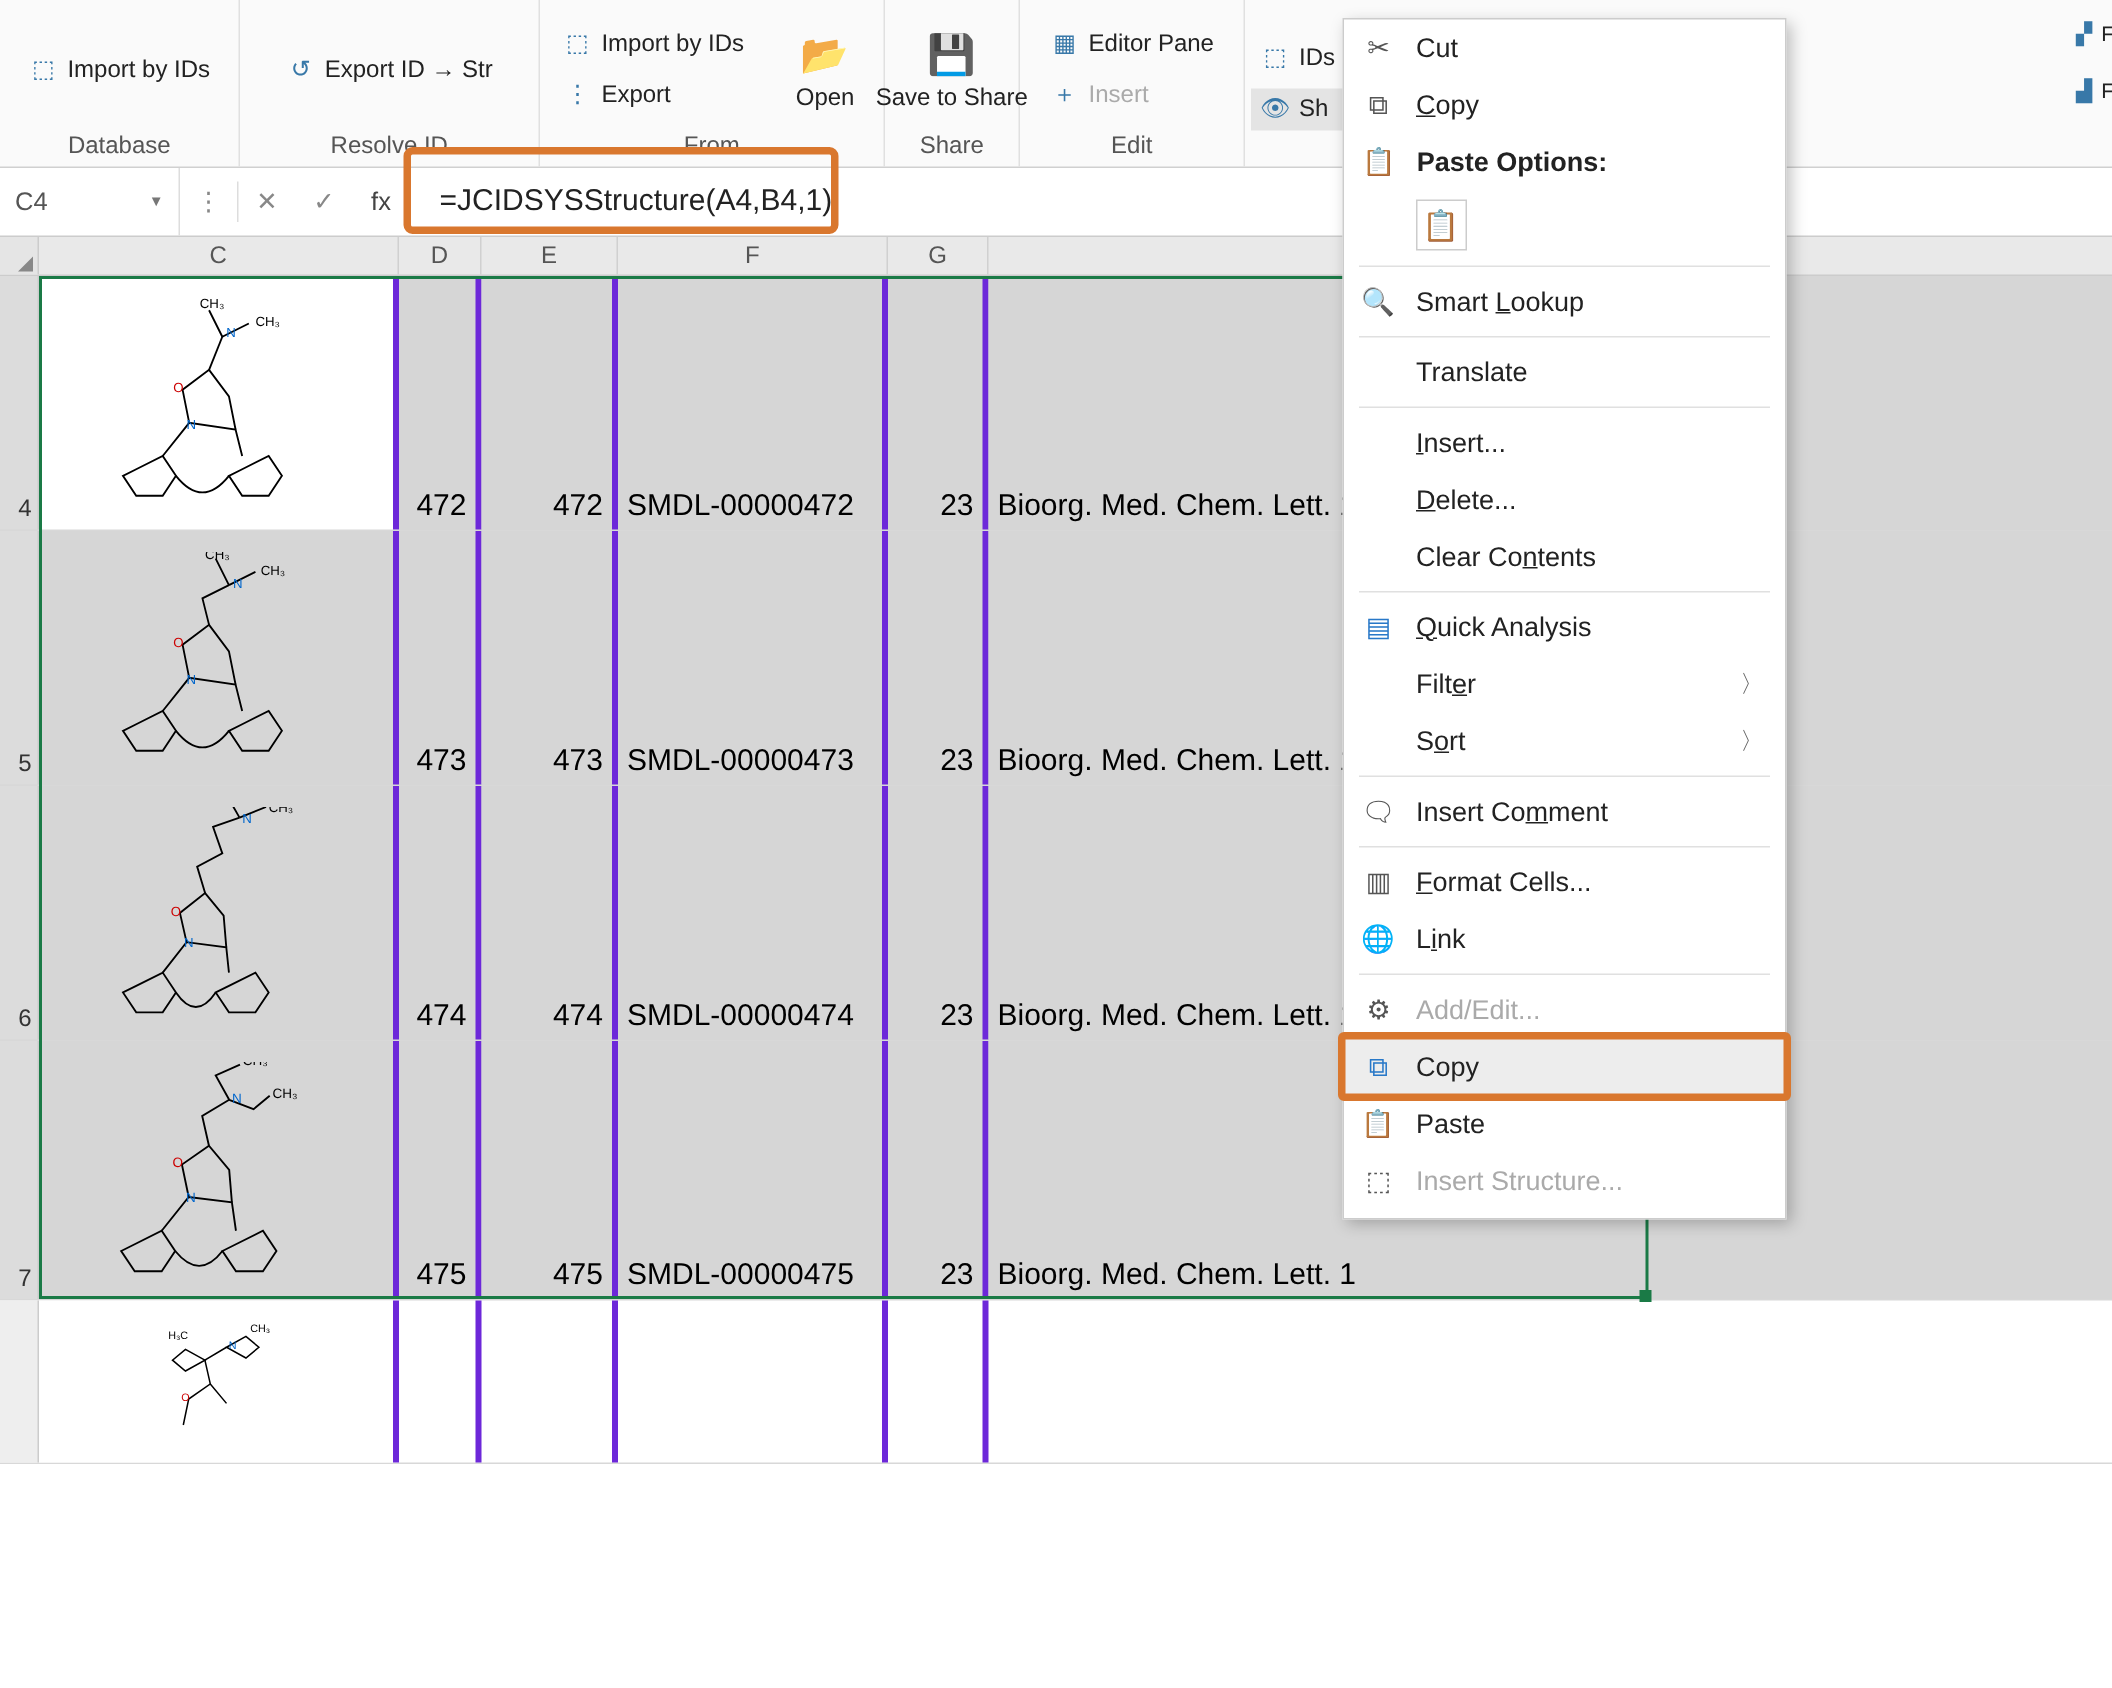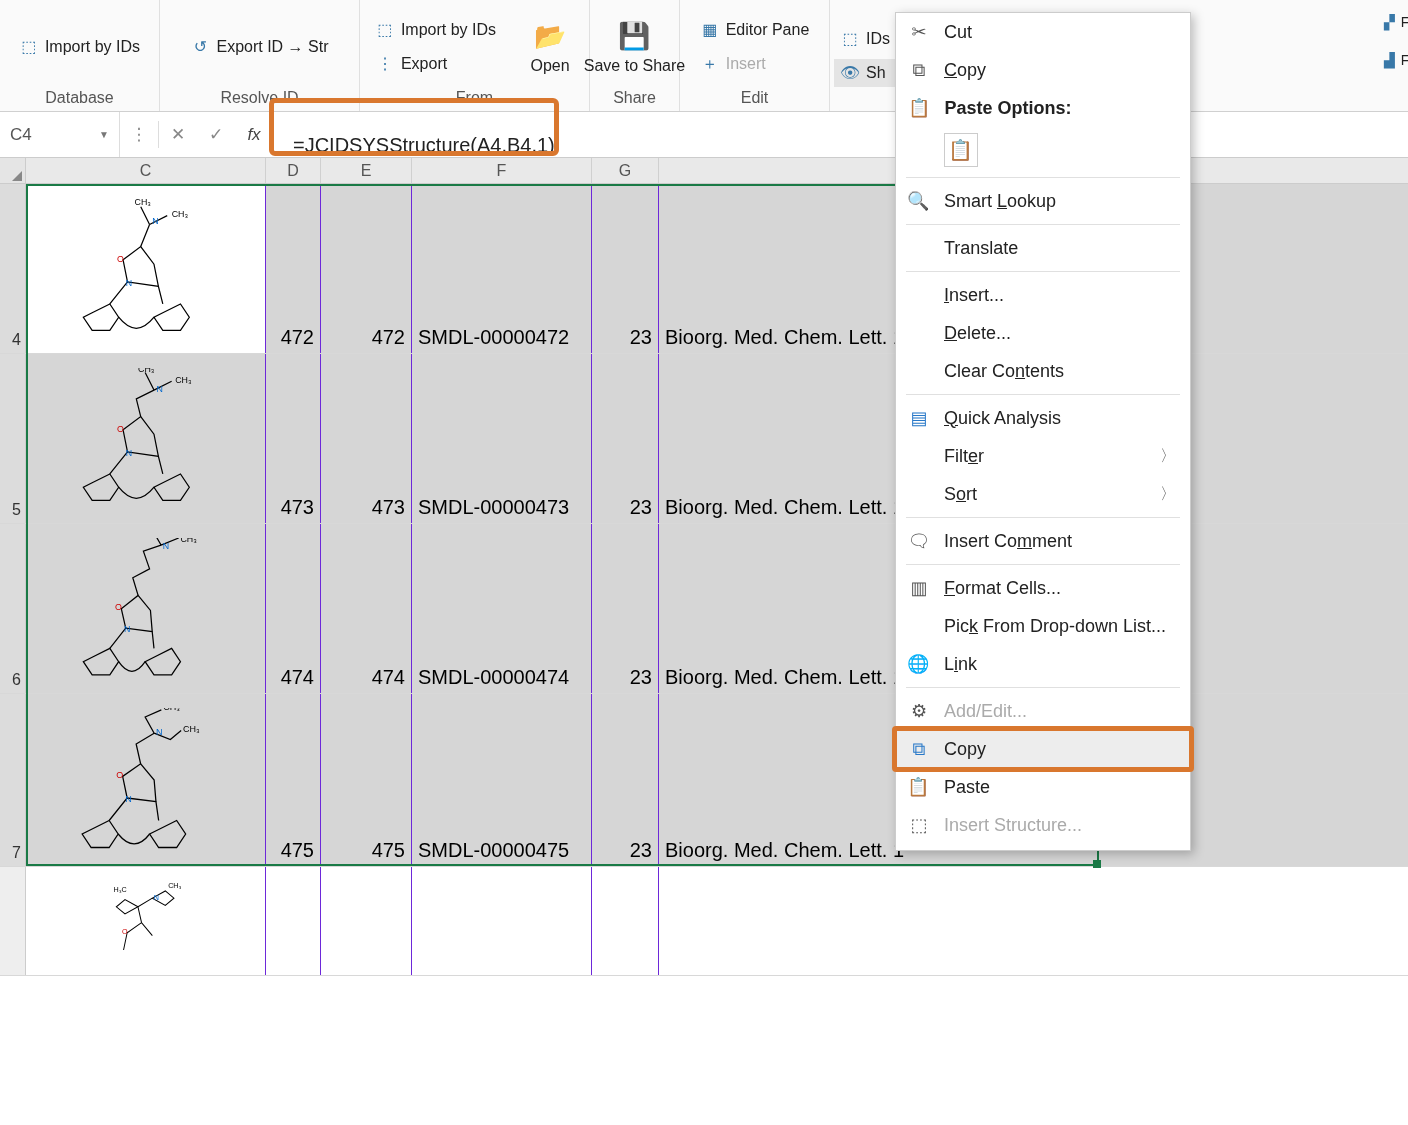--- a/index.html
+++ b/index.html
@@ -101,21 +101,21 @@
     align-items: center;
     justify-content: center;
     color: #888;
     cursor: pointer;
   }
   .fb-divider { width:1px; height:60%; background:#ddd; }
   .formula-box-wrap {
     flex: 1;
     height: 100%;
     display: flex;
-    align-items: flex-end;
+    align-items: center;
     position: relative;
   }
   .formula-highlight {
     position: absolute;
     left: -4px;
     top: -14px;
     width: 290px;
     height: 58px;
     border: 5px solid #d9772e;
     border-radius: 6px;
@@ -179,21 +179,21 @@
     background:#dcdcdc;
     border-right:1px solid #ccc;
     display:flex;
     align-items:flex-end;
     justify-content:flex-end;
     padding:0 4px 4px 0;
     font-size:16px;
     color:#333;
   }
   .cell {
-    border-right: 1px solid #6d28d9;
+    border-right: 4px solid #6d28d9;
     display:flex;
     align-items:flex-end;
     padding: 0 6px 4px;
     font-size: 20px;
     color:#000;
     overflow:hidden;
     white-space:nowrap;
   }
   .cell.right { justify-content:flex-end; }
   .cell.struct {
@@ -417,21 +417,21 @@
 
 <div class="formula-row">
   <div class="name-box">
     <span>C4</span>
     <span class="name-box-caret">▼</span>
   </div>
   <div class="fb-btn">⋮</div>
   <div class="fb-divider"></div>
   <div class="fb-btn">✕</div>
   <div class="fb-btn">✓</div>
-  <div class="fb-btn" style="font-style:italic;color:#444">fx</div>
+  <div class="fb-btn" style="color:#444">fx</div>
   <div class="formula-box-wrap">
     <div class="formula-highlight"></div>
     <span class="formula-text">=JCIDSYSStructure(A4,B4,1)</span>
   </div>
 </div>
 
 <div class="grid">
   <div class="col-headers">
     <div class="rownum-head"></div>
     <div class="col-head col-C">C</div>
@@ -637,24 +637,20 @@
   <div class="cm-item">
     <span class="cm-icon">🗨</span>
     <span>Insert Co<span class="acc">m</span>ment</span>
   </div>
   <div class="cm-sep"></div>
   <div class="cm-item">
     <span class="cm-icon">▥</span>
     <span><span class="acc">F</span>ormat Cells...</span>
   </div>
   <div class="cm-item">
-    <span class="cm-icon blank"></span>
-    <span>Pic<span class="acc">k</span> From Drop-down List...</span>
-  </div>
-  <div class="cm-item">
     <span class="cm-icon" style="color:#2878c8">🌐</span>
     <span>L<span class="acc">i</span>nk</span>
   </div>
   <div class="cm-sep"></div>
   <div class="cm-item disabled">
     <span class="cm-icon">⚙</span>
     <span>Add/Edit...</span>
   </div>
   <div class="cm-item hover" style="position:relative">
     <div class="cm-highlight"></div>

